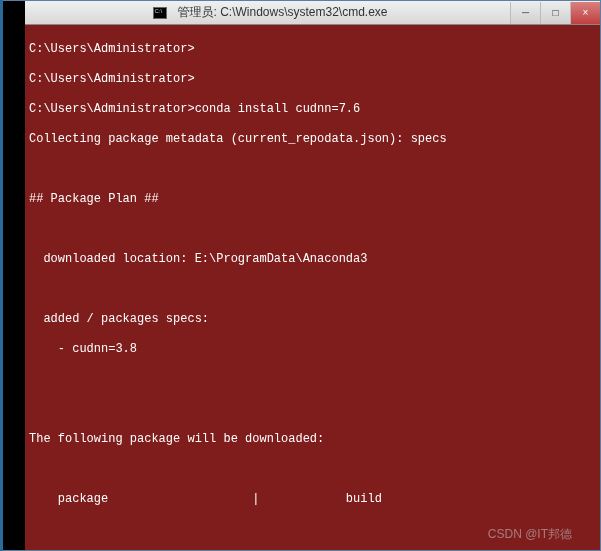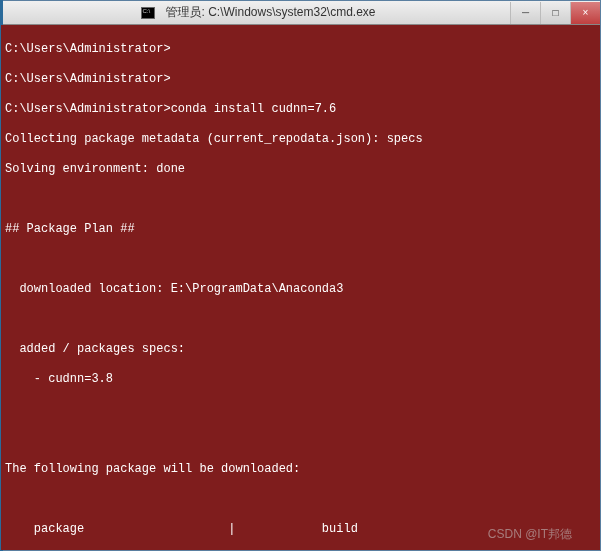--- a/index.html
+++ b/index.html
@@ -15,20 +15,21 @@
       overflow: hidden;
       position: relative;
     }
     .window-frame {
       border: 1px solid #5a7fa0;
       background: #000;
       width: 601px;
       height: 551px;
       display: flex;
       flex-direction: column;
+      padding-left: 24px;
     }
     .title-bar {
       background: linear-gradient(to bottom, #f0f0f0, #d8d8d8);
       border-bottom: 1px solid #888;
       height: 24px;
       display: flex;
       align-items: center;
       justify-content: space-between;
       padding: 0 0 0 6px;
       font-size: 12px;
@@ -129,21 +130,20 @@
       <div class="ctrl-btn">□</div>
       <div class="ctrl-btn close">×</div>
     </div>
   </div>
 
   <div class="terminal">
 <div class="line">C:\Users\Administrator&gt;</div>
 <div class="line">C:\Users\Administrator&gt;</div>
 <div class="line">C:\Users\Administrator&gt;conda install cudnn=7.6</div>
 <div class="line">Collecting package metadata (current_repodata.json): specs</div>
-<div class="line">Solving environment: done</div>
 <div class="line"> </div>
 <div class="line">## Package Plan ##</div>
 <div class="line"> </div>
 <div class="line">  downloaded location: E:\ProgramData\Anaconda3</div>
 <div class="line"> </div>
 <div class="line">  added / packages specs:</div>
 <div class="line">    - cudnn=3.8</div>
 <div class="line"> </div>
 <div class="line"> </div>
 <div class="line">The following package will be downloaded:</div>

